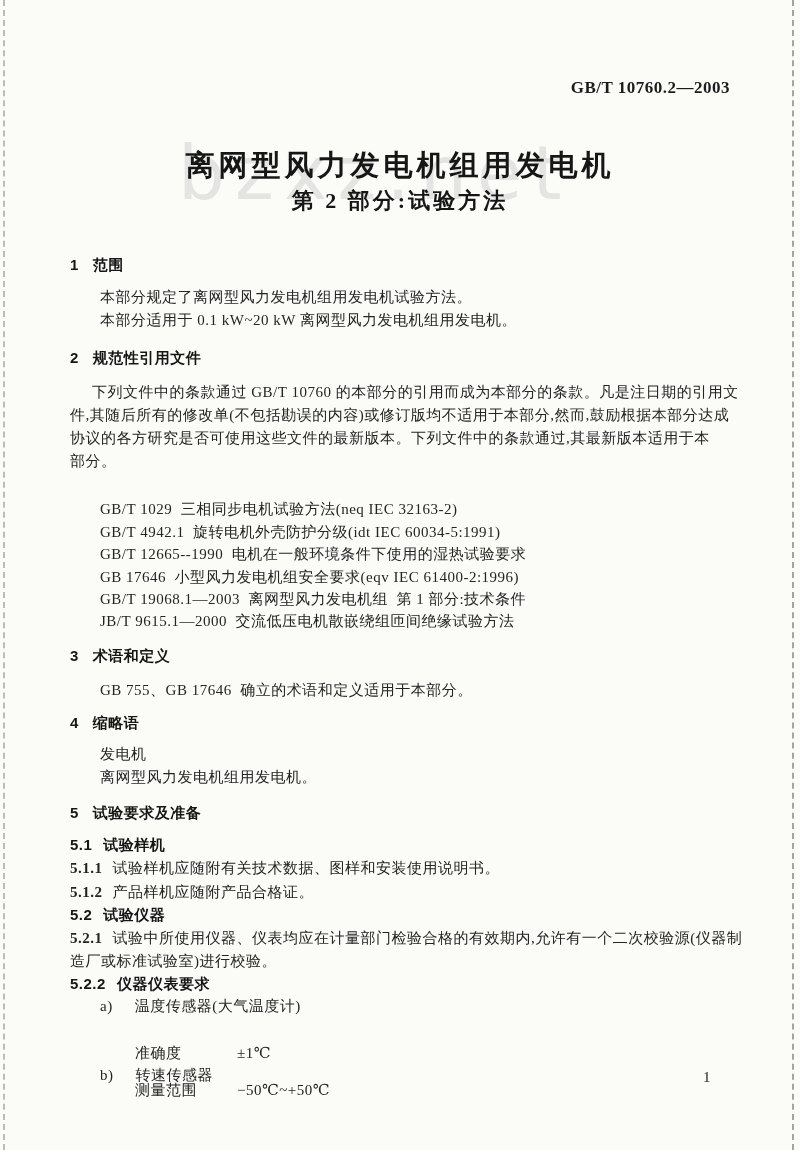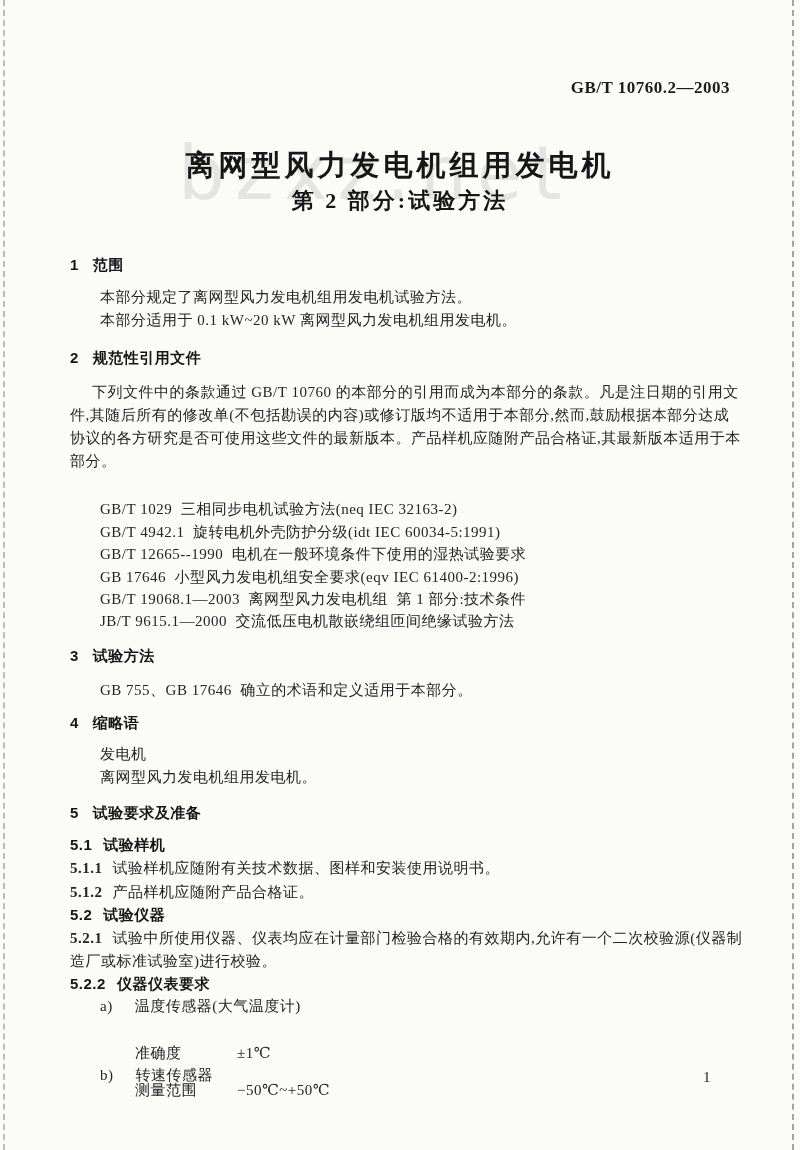--- a/index.html
+++ b/index.html
@@ -38,30 +38,30 @@
   <div class="title1">离网型风力发电机组用发电机</div>
   <div class="title2">第 2 部分:试验方法</div>
 
   <div class="ln hd" style="top:256px"><span class="num">1</span><span>范围</span></div>
   <div class="ln ind" style="top:288px">本部分规定了离网型风力发电机组用发电机试验方法。</div>
   <div class="ln ind" style="top:311px">本部分适用于 0.1 kW~20 kW 离网型风力发电机组用发电机。</div>
 
   <div class="ln hd" style="top:349px"><span class="num">2</span><span>规范性引用文件</span></div>
   <div class="ln ind2" style="top:383px">下列文件中的条款通过 GB/T 10760 的本部分的引用而成为本部分的条款。凡是注日期的引用文</div>
   <div class="ln" style="top:406px">件,其随后所有的修改单(不包括勘误的内容)或修订版均不适用于本部分,然而,鼓励根据本部分达成</div>
-  <div class="ln" style="top:429px">协议的各方研究是否可使用这些文件的最新版本。产品样机应随附产品合格证,其最新版本适用于本</div>
+  <div class="ln" style="top:429px">协议的各方研究是否可使用这些文件的最新版本。下列文件中的条款通过,其最新版本适用于本</div>
   <div class="ln" style="top:452px">部分。</div>
   <div class="ln ind" style="top:500px">GB/T 1029  三相同步电机试验方法(neq IEC 32163-2)</div>
   <div class="ln ind" style="top:523px">GB/T 4942.1  旋转电机外壳防护分级(idt IEC 60034-5:1991)</div>
   <div class="ln ind" style="top:545px">GB/T 12665--1990  电机在一般环境条件下使用的湿热试验要求</div>
   <div class="ln ind" style="top:568px">GB 17646  小型风力发电机组安全要求(eqv IEC 61400-2:1996)</div>
   <div class="ln ind" style="top:590px">GB/T 19068.1—2003  离网型风力发电机组  第 1 部分:技术条件</div>
   <div class="ln ind" style="top:612px">JB/T 9615.1—2000  交流低压电机散嵌绕组匝间绝缘试验方法</div>
 
-  <div class="ln hd" style="top:647px"><span class="num">3</span><span>试验方法</span></div>
+  <div class="ln hd" style="top:647px"><span class="num">3</span><span>术语和定义</span></div>
   <div class="ln ind" style="top:681px">GB 755、GB 17646  确立的术语和定义适用于本部分。</div>
 
   <div class="ln hd" style="top:714px"><span class="num">4</span><span>缩略语</span></div>
   <div class="ln ind" style="top:745px">发电机</div>
   <div class="ln ind" style="top:768px">离网型风力发电机组用发电机。</div>
 
   <div class="ln hd" style="top:804px"><span class="num">5</span><span>试验要求及准备</span></div>
   <div class="ln hd" style="top:836px"><span class="num-sub">5.1</span><span>试验样机</span></div>
   <div class="ln" style="top:859px"><span class="num-b">5.1.1</span><span>试验样机应随附有关技术数据、图样和安装使用说明书。</span></div>
   <div class="ln" style="top:883px"><span class="num-b">5.1.2</span><span>产品样机应随附产品合格证。</span></div>

